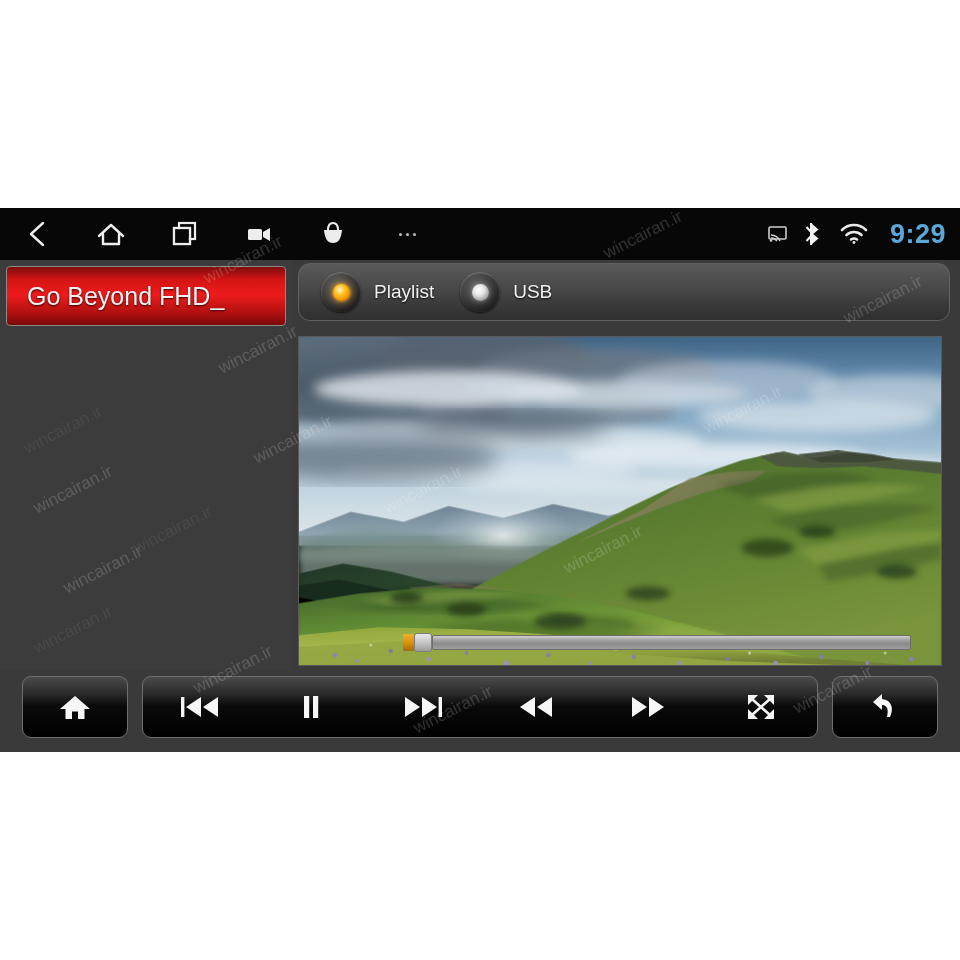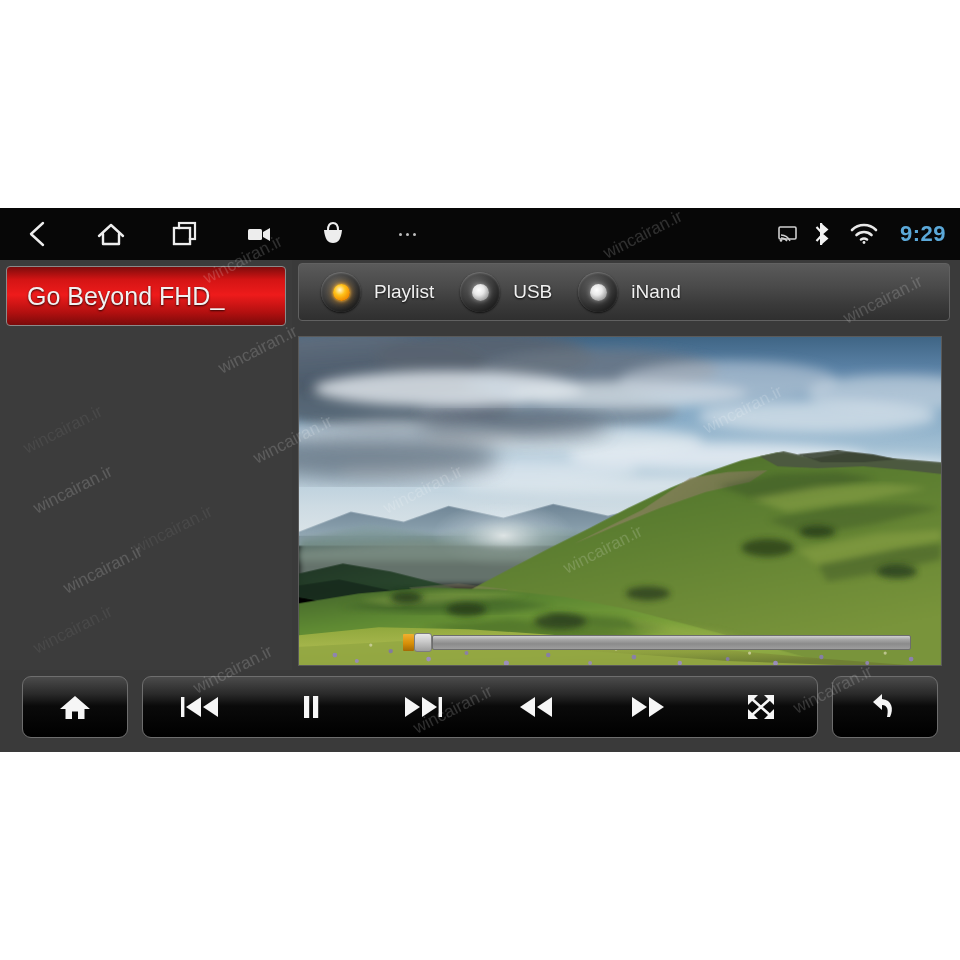--- a/index.html
+++ b/index.html
@@ -56,21 +56,21 @@
     position: absolute;
     right: 14px;
     top: 0;
     height: 52px;
     display: flex;
     align-items: center;
     gap: 16px;
   }
   .clock {
     color: #5ba8d8;
-    font-size: 22px;
+    font-size: 27px;
     font-weight: bold;
     letter-spacing: 0.5px;
     margin-left: 6px;
   }
   .ico { display: block; }
 
   
   .dots {
     display: flex;
     gap: 4px;
@@ -133,21 +133,21 @@
     height: 410px;
   }
 
   
   #source-bar {
     position: absolute;
     left: 6px;
     top: 3px;
     width: 652px;
     height: 58px;
-    border-radius: 4px;
+    border-radius: 12px;
     background: linear-gradient(to bottom, #5a5a5a 0%, #4a4a4a 40%, #3a3a3a 72%, #2f2f2f 100%);
     border: 1px solid #616161;
     box-sizing: border-box;
     display: flex;
     align-items: center;
     padding-left: 22px;
   }
   .src-opt {
     display: flex;
     align-items: center;
@@ -383,26 +383,20 @@
             <span class="radio on">
                 <span class="bulb"></span>
               </span>
             <span class="src-label">Playlist</span>
           </div>
           <div class="src-opt">
             <span class="radio">
                 <span class="bulb"></span>
               </span>
             <span class="src-label">USB</span>
-          </div>
-          <div class="src-opt">
-            <span class="radio">
-                <span class="bulb"></span>
-              </span>
-            <span class="src-label">iNand</span>
           </div>
         </div>
 
         <div id="video-frame">
           <svg id="video-canvas" viewBox="0 0 644 330" preserveAspectRatio="none">
             <defs>
               <linearGradient id="skyG" x1="0" y1="0" x2="0" y2="1">
                 <stop offset="0%" stop-color="#3f6585"></stop>
                 <stop offset="16%" stop-color="#5b82a6"></stop>
                 <stop offset="36%" stop-color="#80a6c3"></stop>

